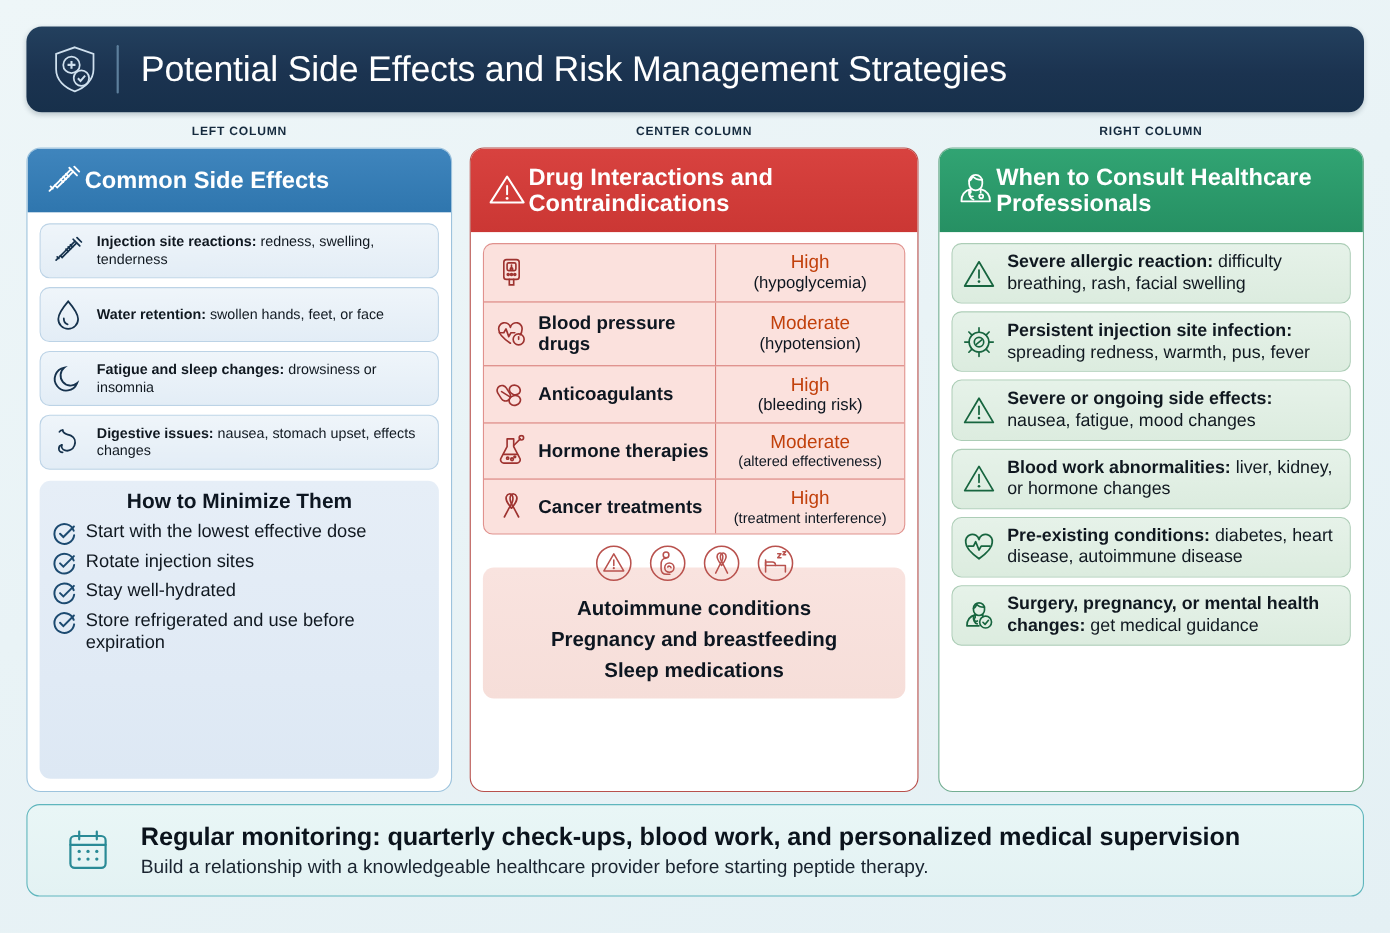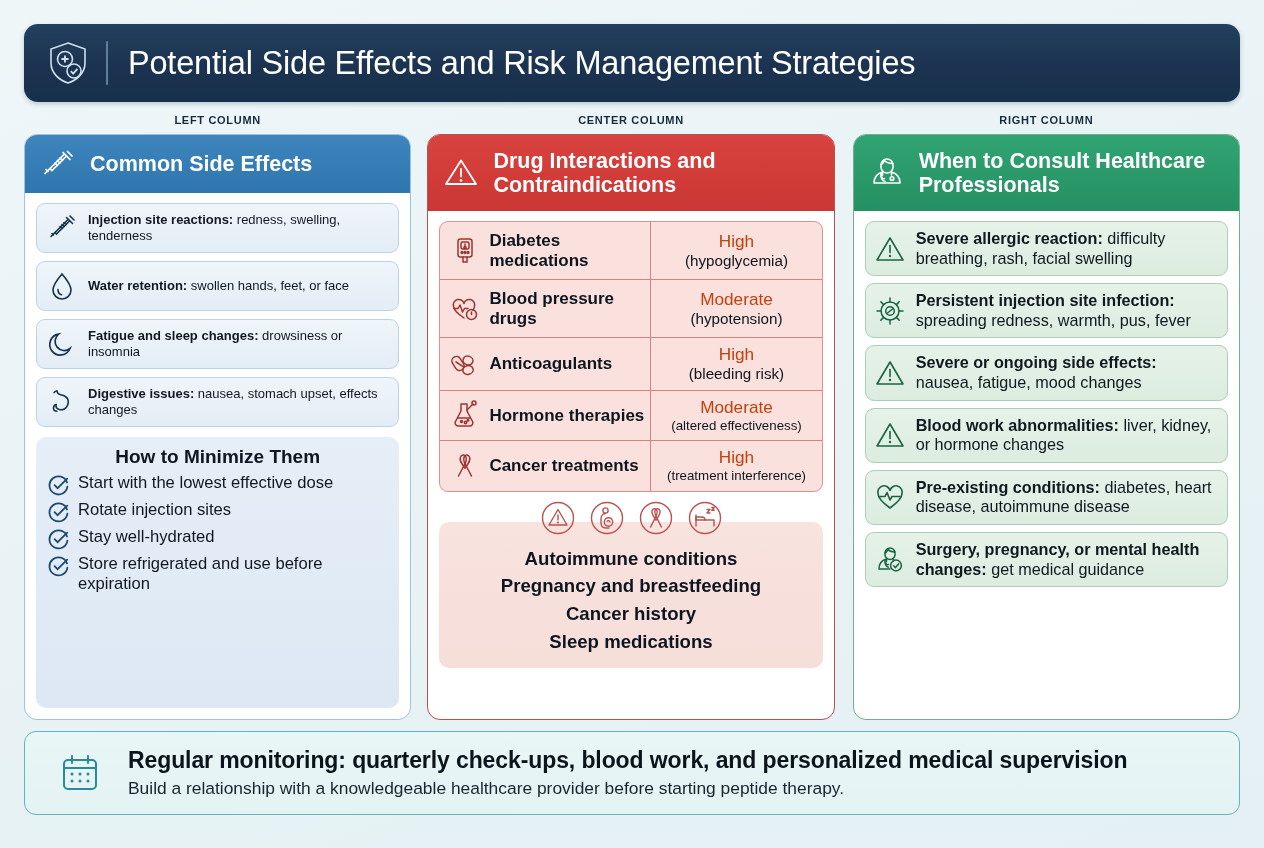--- a/index.html
+++ b/index.html
@@ -36,21 +36,21 @@
   .cl-right  { width: 390px; margin-left: 18px; }
 
   
   .columns { display: flex; margin-top: 8px; height: 586px; }
 
   .card { border-radius: 13px; background: #ffffff; overflow: hidden; display: flex; flex-direction: column; }
   .card-left   { width: 390px; border: 1.6px solid #9dc3dd; }
   .card-center { width: 410px; margin-left: 16px; border: 1.6px solid #b8504c; }
   .card-right  { width: 390px; margin-left: 18px; border: 1.6px solid #73ae92; }
 
-  .card-head { display: flex; align-items: center; padding: 10px 14px; gap: 13px; }
+  .card-head { display: flex; align-items: center; padding: 10px 14px; }
   .head-blue  { background: linear-gradient(180deg, #3f85bd 0%, #2f76ae 100%); min-height: 58px; }
   .head-red   { background: linear-gradient(180deg, #d8423f 0%, #cb3734 100%); min-height: 76px; }
   .head-green { background: linear-gradient(180deg, #31a473 0%, #269063 100%); min-height: 76px; }
   .head-title { color: #fff; font-size: 21.5px; font-weight: bold; line-height: 1.14; }
   .head-icon { width: 38px; height: 38px; flex: 0 0 38px; }
 
   .card-body { flex: 1; padding: 10px 11px 11px; display: flex; flex-direction: column; }
 
   
   .li-item {
@@ -273,21 +273,20 @@
                   <rect x="8" y="3" width="14" height="18" rx="2.5"></rect>
                   <rect x="11" y="6" width="8" height="7" rx="1.4"></rect>
                   <path d="M15 8 v3"></path>
                     <circle cx="15" cy="11.6" r="1.1"></circle>
                   <circle cx="12" cy="16.5" r=".9"></circle>
                     <circle cx="15" cy="16.5" r=".9"></circle>
                     <circle cx="18" cy="16.5" r=".9"></circle>
                   <path d="M13 21 v5 h4 v-5"></path>
                 </svg>
               </span>
-              <span class="tbl-name">Diabetes medications</span>
             </div>
             <div class="tbl-c2">
               <span class="tbl-level">High</span>
               <span class="tbl-detail">(hypoglycemia)</span>
             </div>
           </div>
 
           <div class="tbl-row">
             <div class="tbl-c1">
               <span class="tbl-icon">
@@ -395,21 +394,20 @@
               <path d="M8 19 v-3 h6 a3 3 0 0 1 3 3"></path>
               <path d="M19 8.5 h3 l-3 3.5 h3"></path>
                 <path d="M23.8 6.5 h2.4 l-2.4 2.8 h2.4"></path>
             </svg>
           </span>
         </div>
 
         <div class="risk-box">
           <div class="risk-line">Autoimmune conditions</div>
           <div class="risk-line">Pregnancy and breastfeeding</div>
-          <div class="risk-line">Cancer history</div>
           <div class="risk-line">Sleep medications</div>
         </div>
       </div>
     </div>
 
     <div class="card card-right">
       <div class="card-head head-green">
         <span class="head-icon">
           <svg viewBox="0 0 38 38" width="38" height="38" fill="none" stroke="#fff" stroke-width="1.6" stroke-linecap="round" stroke-linejoin="round">
             <path d="M13 11 a6 6 0 0 1 12 0 v2 a6 6 0 0 1 -12 0 Z"></path>

